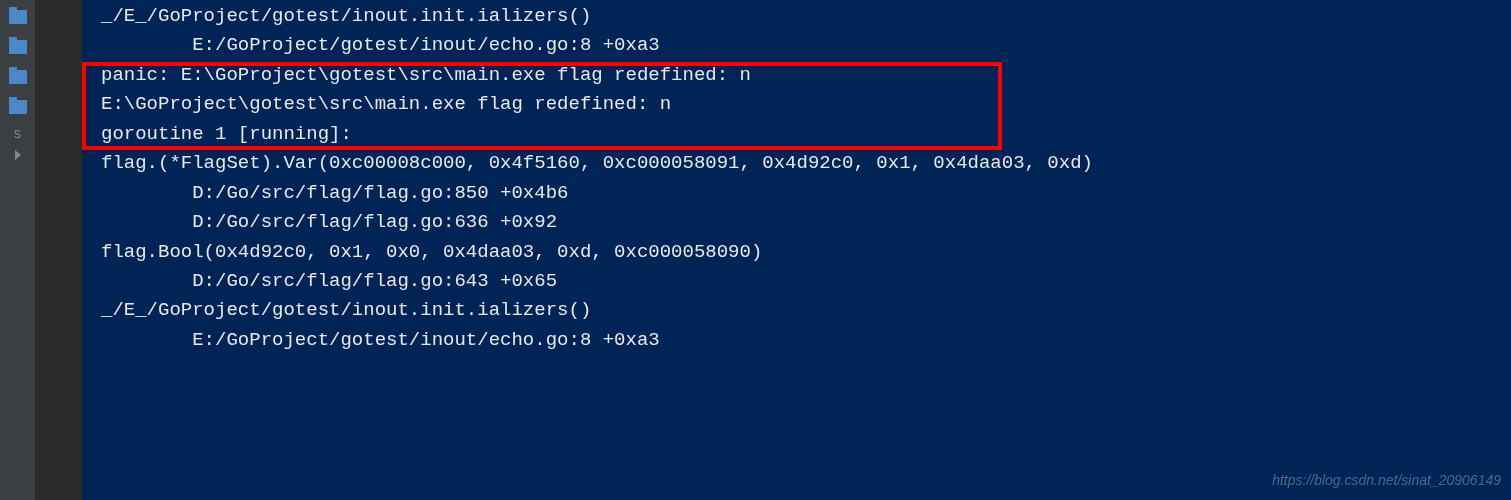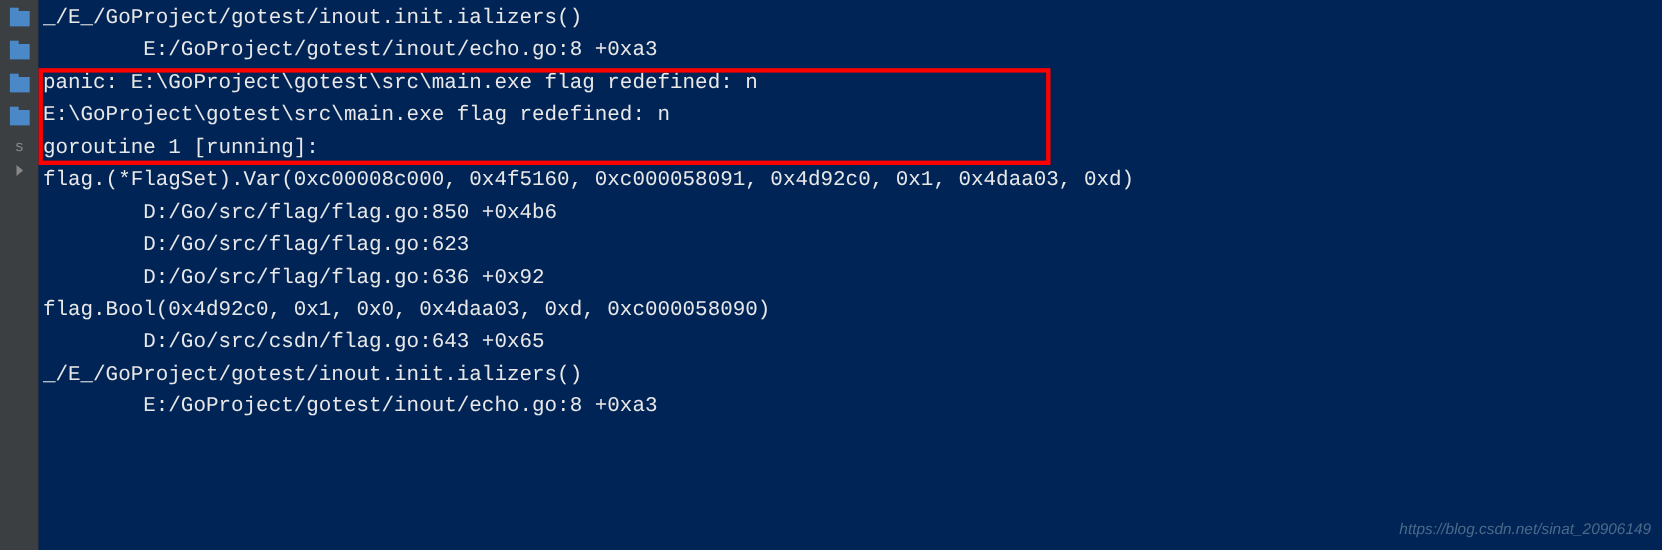--- a/index.html
+++ b/index.html
@@ -51,23 +51,24 @@
       margin: 8px 0;
     }
     .s-label {
       color: #888;
       font-size: 14px;
       margin-top: 4px;
     }
     .terminal {
       flex: 1;
       background: #012456;
-      padding: 2px 4px;
+      padding: 2px 19px;
       line-height: 1.55;
       position: relative;
+      margin-left: 47px;
     }
     .terminal-line {
       white-space: pre;
       color: #e8e8e8;
     }
     .highlight-box {
       position: absolute;
       border: 4px solid #ff0000;
       top: 62px;
       left: 0px;
@@ -105,23 +106,22 @@
 
 <div class="terminal">
   <div class="terminal-line">_/E_/GoProject/gotest/inout.init.ializers()</div>
   <div class="terminal-line">        E:/GoProject/gotest/inout/echo.go:8 +0xa3</div>
   <div class="terminal-line">panic: E:\GoProject\gotest\src\main.exe flag redefined: n</div>
   <div class="terminal-line">E:\GoProject\gotest\src\main.exe flag redefined: n</div>
   <div class="terminal-line"></div>
   <div class="terminal-line">goroutine 1 [running]:</div>
   <div class="terminal-line">flag.(*FlagSet).Var(0xc00008c000, 0x4f5160, 0xc000058091, 0x4d92c0, 0x1, 0x4daa03, 0xd)</div>
   <div class="terminal-line">        D:/Go/src/flag/flag.go:850 +0x4b6</div>
-  <div class="terminal-line">        D:/Go/src/flag/flag.go:623</div>
   <div class="terminal-line">        D:/Go/src/flag/flag.go:636 +0x92</div>
   <div class="terminal-line">flag.Bool(0x4d92c0, 0x1, 0x0, 0x4daa03, 0xd, 0xc000058090)</div>
-  <div class="terminal-line">        D:/Go/src/csdn/flag.go:643 +0x65</div>
+  <div class="terminal-line">        D:/Go/src/flag/flag.go:643 +0x65</div>
   <div class="terminal-line">_/E_/GoProject/gotest/inout.init.ializers()</div>
   <div class="terminal-line">        E:/GoProject/gotest/inout/echo.go:8 +0xa3</div>
 
   <div class="highlight-box"></div>
 
   <div class="watermark">https://blog.csdn.net/sinat_20906149</div>
 </div>
 
 </body></html>

